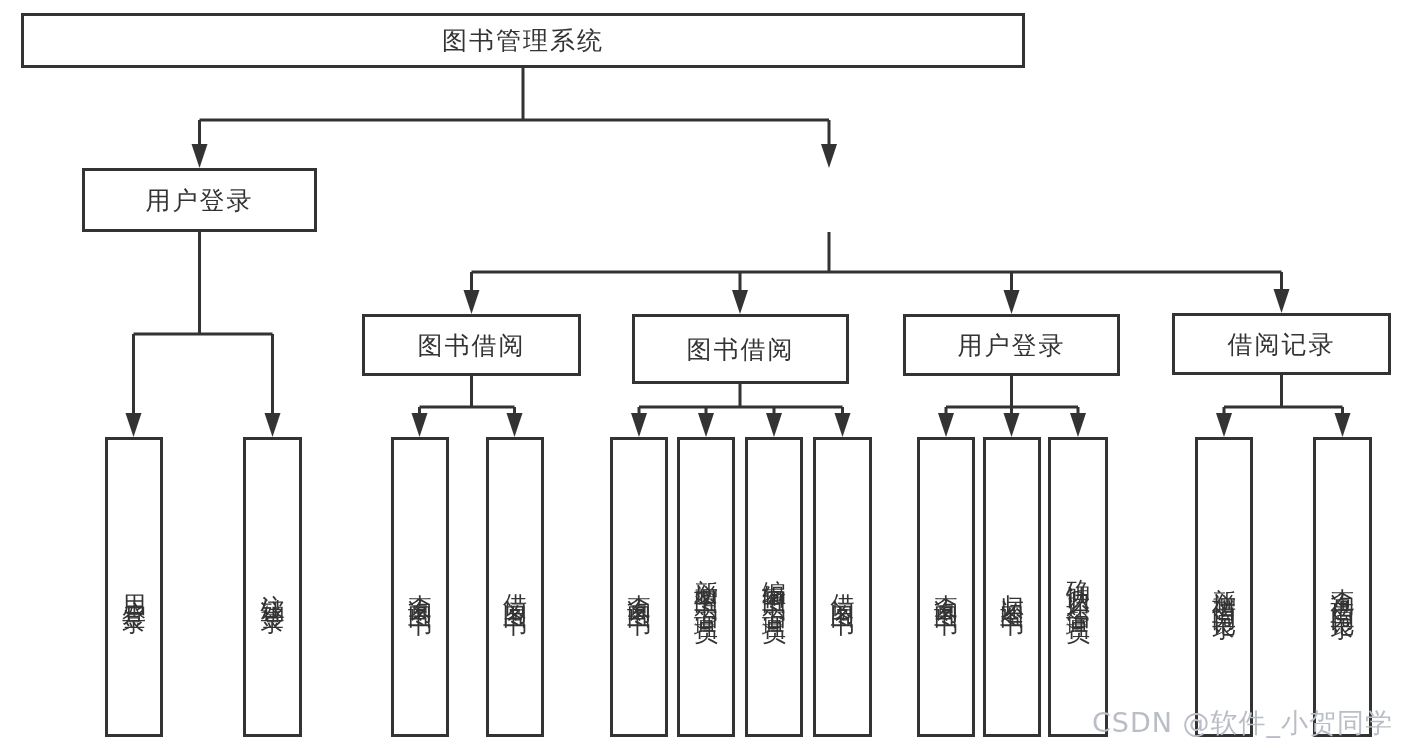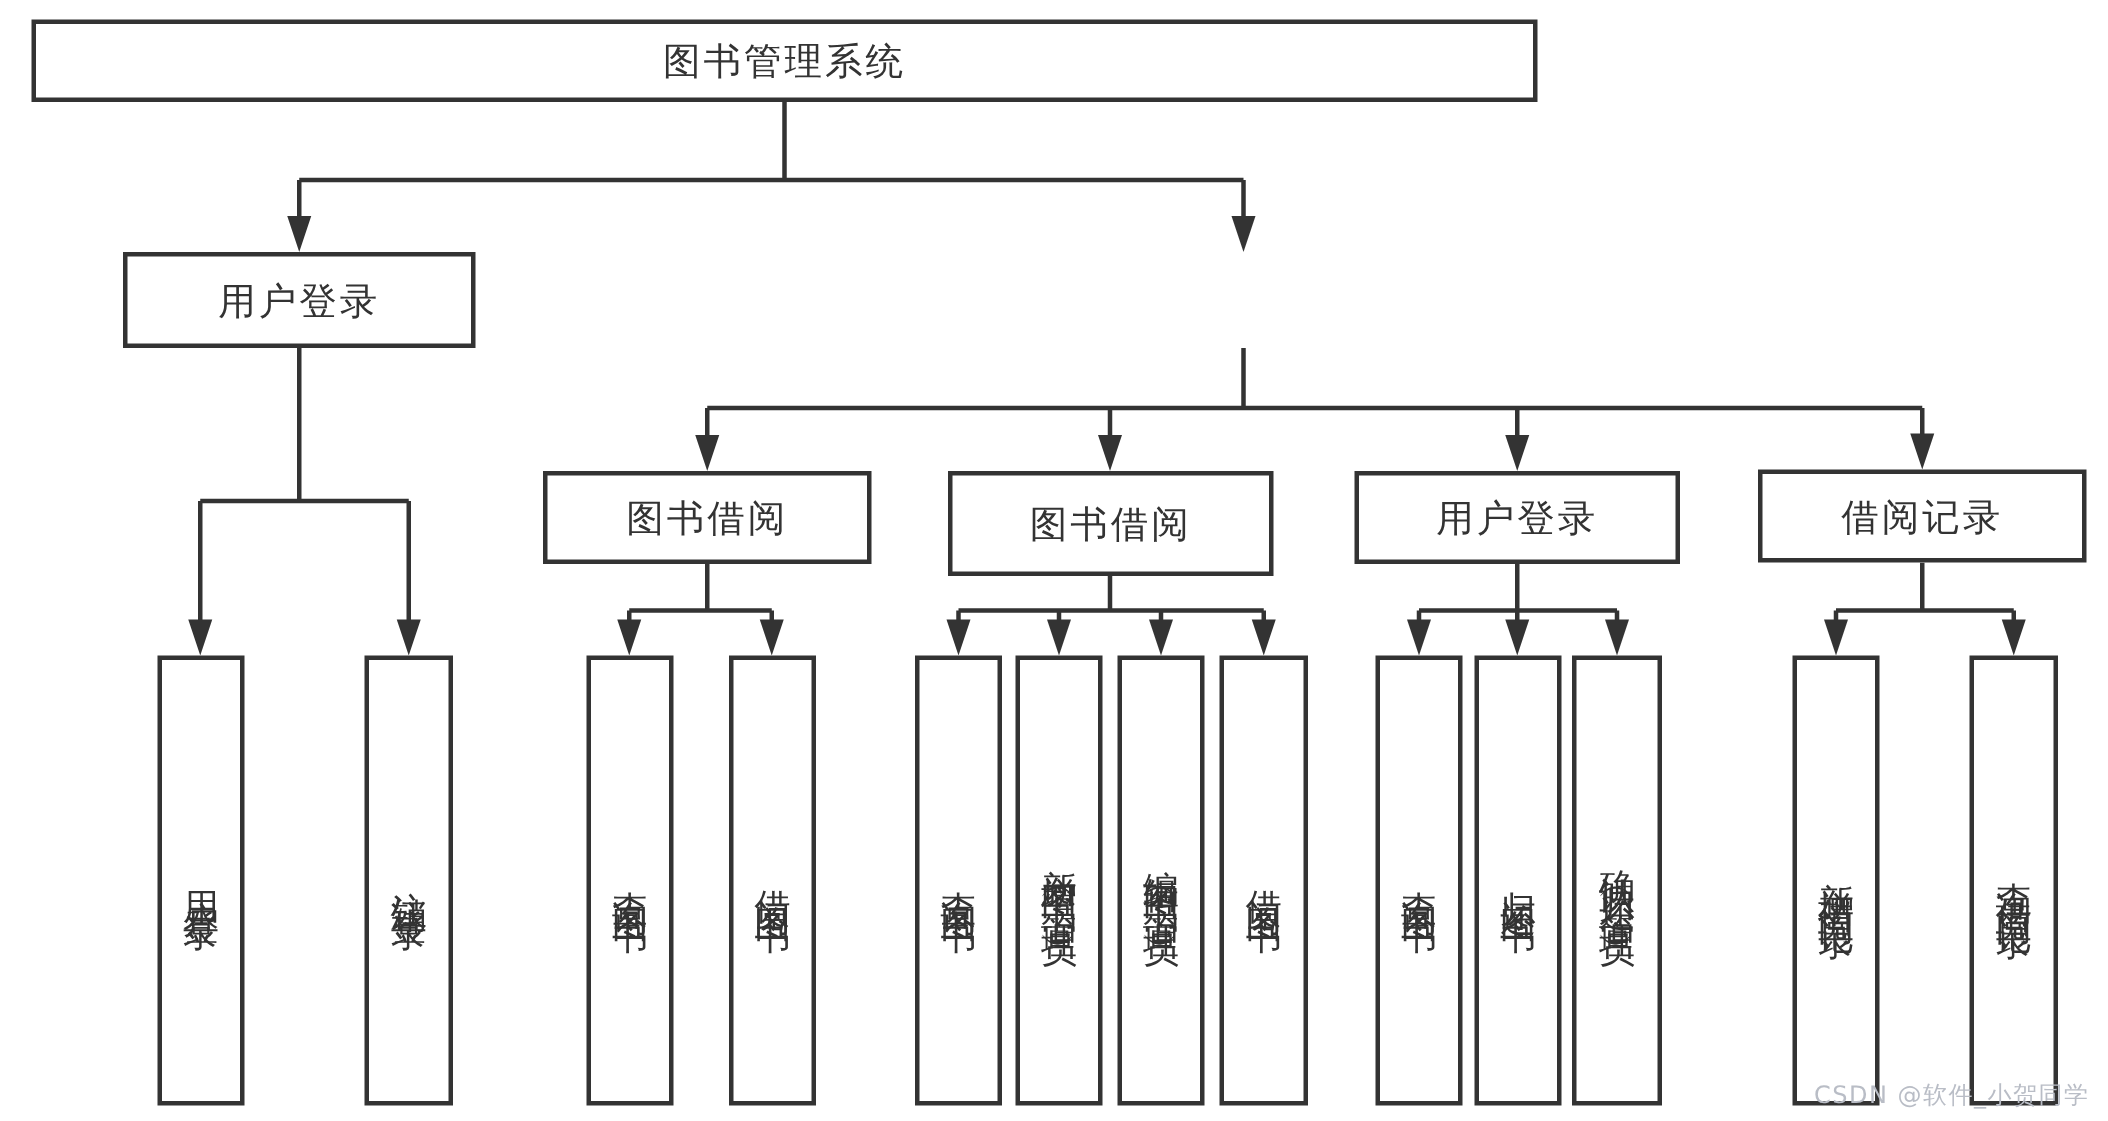--- a/index.html
+++ b/index.html
@@ -44,21 +44,21 @@
     writing-mode: vertical-rl;
     text-orientation: mixed;
     font-size: 24px;
     letter-spacing: 6px;
     line-height: 1;
   }
   .watermark {
     position: absolute;
     right: 12px;
     bottom: 6px;
-    font-size: 16px;
+    font-size: 27px;
     color: var(--watermark);
     letter-spacing: 1px;
     white-space: nowrap;
   }
 </style>
 </head>
 <body>
 
 <div class="canvas">
 

